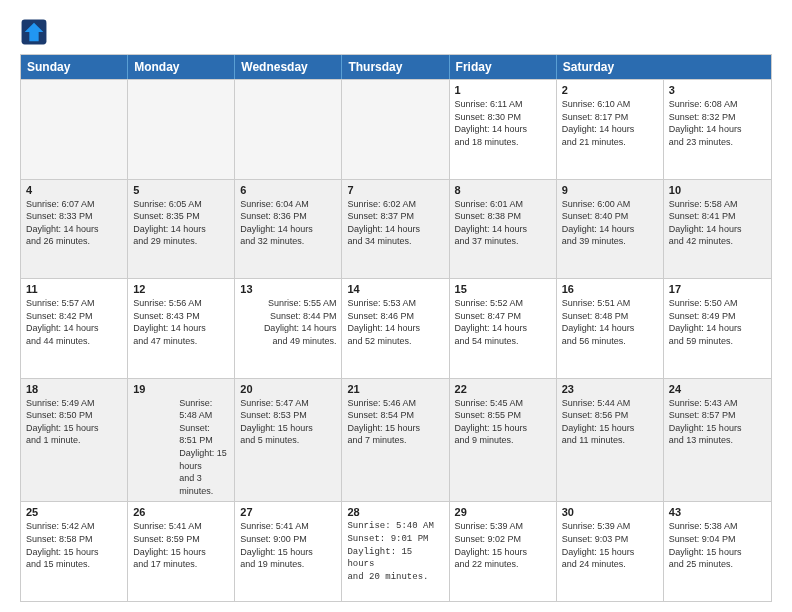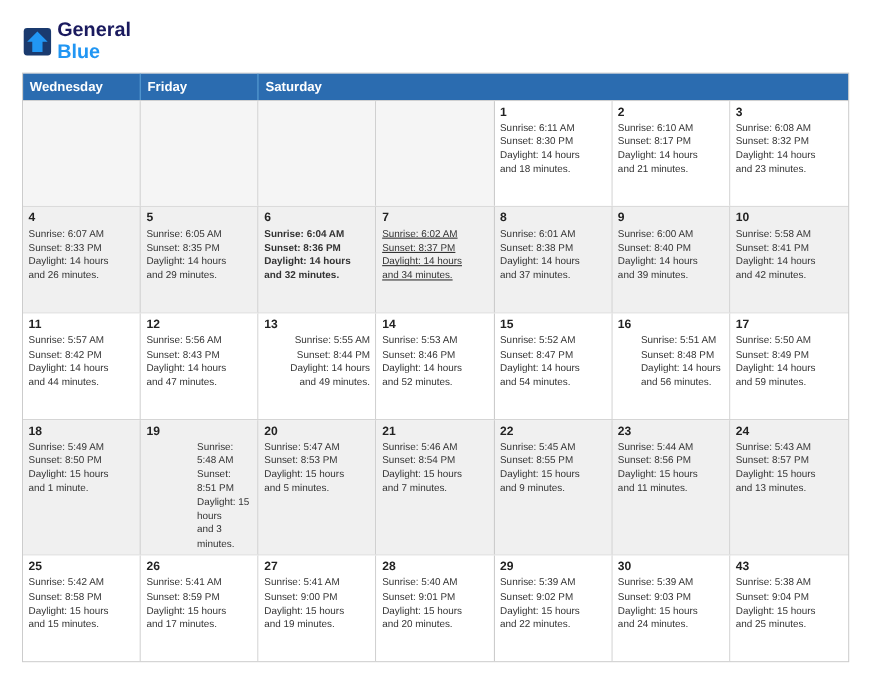--- a/index.html
+++ b/index.html
@@ -112,34 +112,33 @@
 </head>
 <body>
 
 <div class="page">
   <div class="header">
     <div class="logo">
       <svg class="logo-icon" viewBox="0 0 36 36">
         <rect x="2" y="2" width="32" height="32" rx="4" fill="#1a3a6e"></rect>
         <polygon points="18,6 30,18 24,18 24,30 12,30 12,18 6,18" fill="#2196F3"></polygon>
       </svg>
-      <div class="logo-text">
-        <div>General</div>
-        <div><span>Blue</span></div>
-      </div>
     </div>
     <div class="title-block">
       <div class="month-title"></div>
       <div class="location"></div>
     </div>
   </div>
 
   <div class="calendar">
     <div class="cal-header-row">
+    <div class="cal-header-cell">Sunday</div>
+        <div class="cal-header-cell">Monday</div>
         <div class="cal-header-cell">Wednesday</div>
+        <div class="cal-header-cell">Thursday</div>
         <div class="cal-header-cell">Friday</div>
         <div class="cal-header-cell">Saturday</div>
       </div>
     <div class="cal-body">
     <div class="cal-week">
           <div class="cal-cell empty"></div>
           <div class="cal-cell empty"></div>
           <div class="cal-cell empty"></div>
           <div class="cal-cell empty"></div>
           <div class="cal-cell">
@@ -174,28 +173,28 @@
           </div>
           <div class="cal-cell alt-row">
             <div class="day-num">5</div>
             <div class="day-info" style="white-space: pre-line;">Sunrise: 6:05 AM
 Sunset: 8:35 PM
 Daylight: 14 hours
 and 29 minutes.</div>
           </div>
           <div class="cal-cell alt-row">
             <div class="day-num">6</div>
-            <div class="day-info" style="white-space: pre-line; font-weight: bold;">Sunrise: 6:04 AM
+            <div class="day-info" style="white-space: pre-line;">Sunrise: 6:04 AM
 Sunset: 8:36 PM
 Daylight: 14 hours
 and 32 minutes.</div>
           </div>
           <div class="cal-cell alt-row">
             <div class="day-num">7</div>
-            <div class="day-info" style="white-space: pre-line; text-decoration: underline;">Sunrise: 6:02 AM
+            <div class="day-info" style="white-space: pre-line;">Sunrise: 6:02 AM
 Sunset: 8:37 PM
 Daylight: 14 hours
 and 34 minutes.</div>
           </div>
           <div class="cal-cell alt-row">
             <div class="day-num">8</div>
             <div class="day-info" style="white-space: pre-line;">Sunrise: 6:01 AM
 Sunset: 8:38 PM
 Daylight: 14 hours
 and 37 minutes.</div>
@@ -246,21 +245,21 @@
           </div>
           <div class="cal-cell">
             <div class="day-num">15</div>
             <div class="day-info" style="white-space: pre-line;">Sunrise: 5:52 AM
 Sunset: 8:47 PM
 Daylight: 14 hours
 and 54 minutes.</div>
           </div>
           <div class="cal-cell">
             <div class="day-num">16</div>
-            <div class="day-info" style="white-space: pre-line; margin-left: 21px;">Sunrise: 5:51 AM
+            <div class="day-info" style="white-space: pre-line;">Sunrise: 5:51 AM
 Sunset: 8:48 PM
 Daylight: 14 hours
 and 56 minutes.</div>
           </div>
           <div class="cal-cell">
             <div class="day-num">17</div>
             <div class="day-info" style="white-space: pre-line;">Sunrise: 5:50 AM
 Sunset: 8:49 PM
 Daylight: 14 hours
 and 59 minutes.</div>
@@ -334,21 +333,21 @@
           </div>
           <div class="cal-cell">
             <div class="day-num">27</div>
             <div class="day-info" style="white-space: pre-line;">Sunrise: 5:41 AM
 Sunset: 9:00 PM
 Daylight: 15 hours
 and 19 minutes.</div>
           </div>
           <div class="cal-cell">
             <div class="day-num">28</div>
-            <div class="day-info" style="white-space: pre-line;">Sunrise: 5:40 AM
+            <div class="day-info" style="white-space: pre-line; font-family: Liberation Mono, monospace;">Sunrise: 5:40 AM
 Sunset: 9:01 PM
 Daylight: 15 hours
 and 20 minutes.</div>
           </div>
           <div class="cal-cell">
             <div class="day-num">29</div>
             <div class="day-info" style="white-space: pre-line;">Sunrise: 5:39 AM
 Sunset: 9:02 PM
 Daylight: 15 hours
 and 22 minutes.</div>

